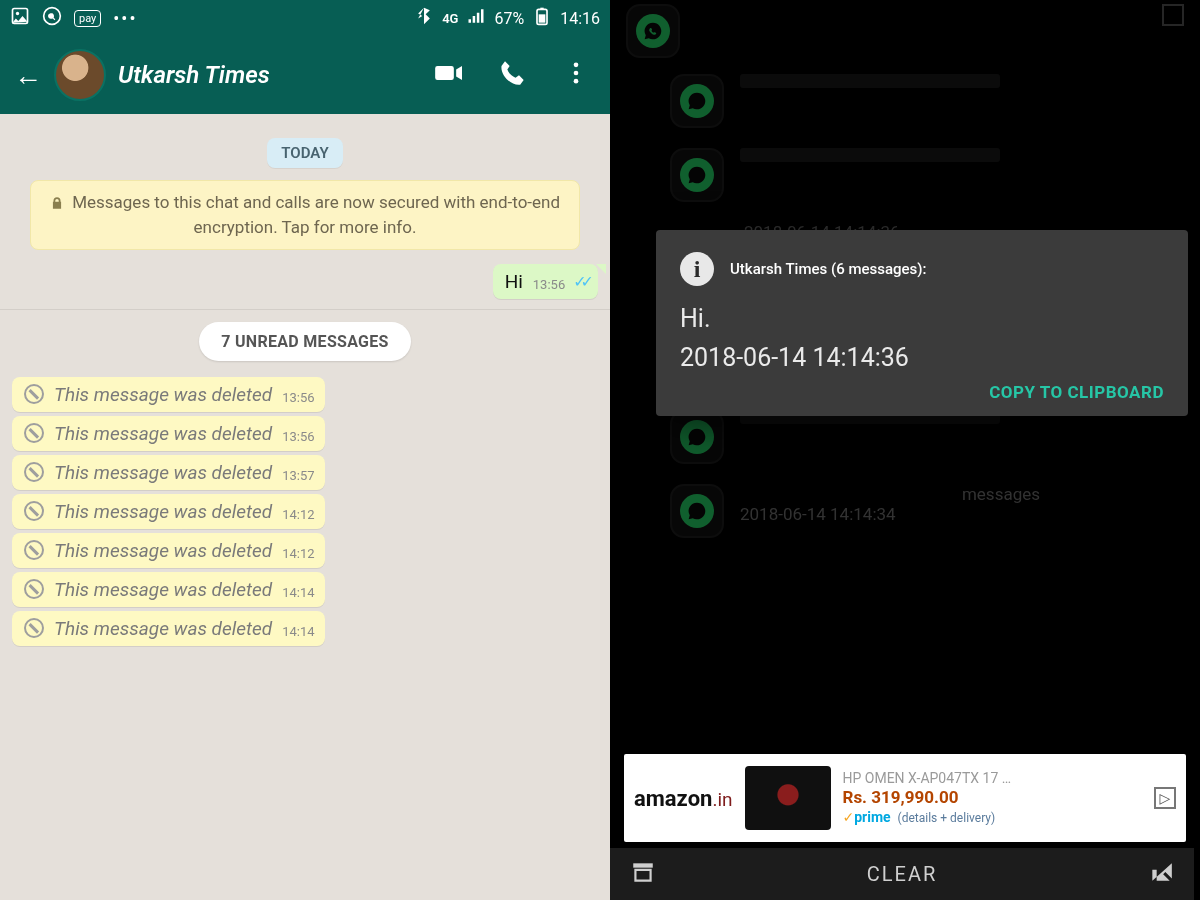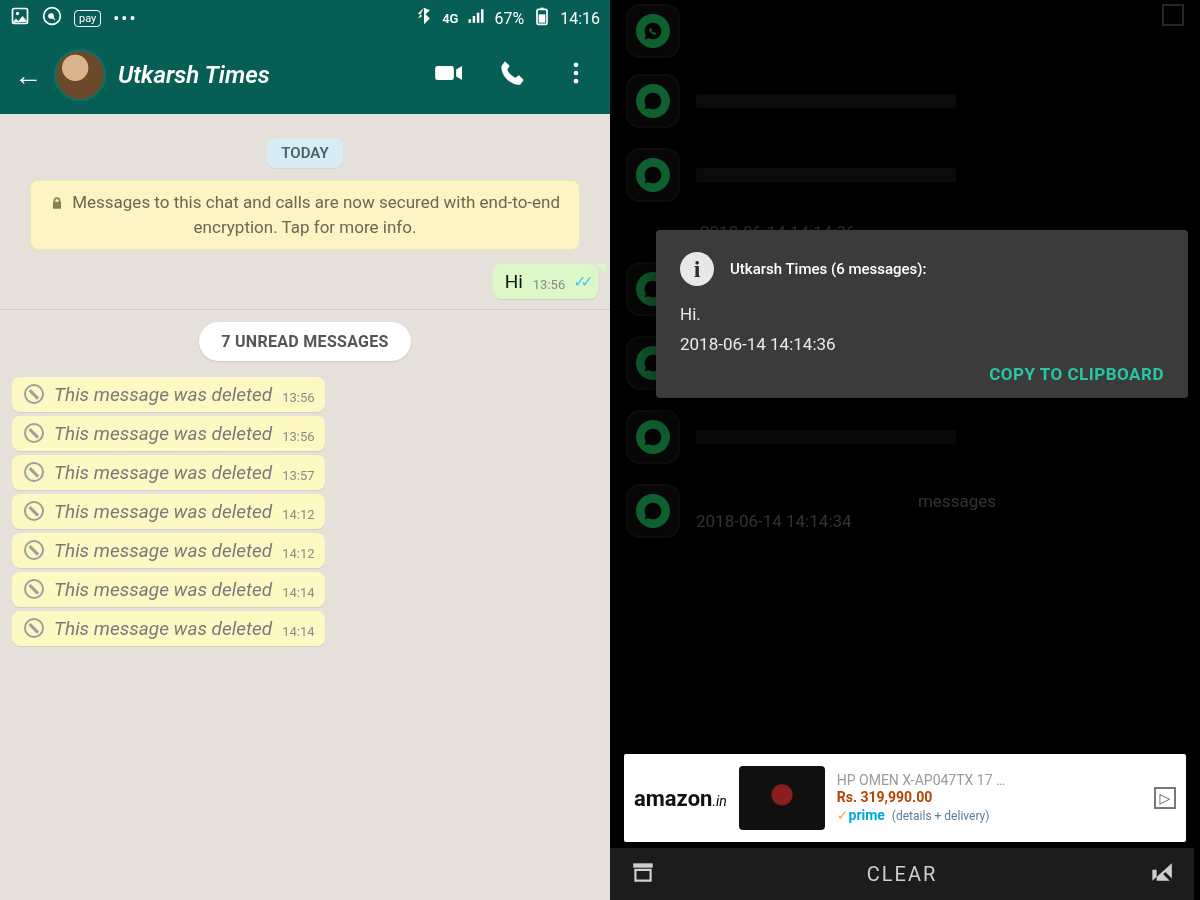--- a/index.html
+++ b/index.html
@@ -38,40 +38,40 @@
 
   .divider { border-top: 1px solid rgba(0,0,0,.08); margin: 10px -12px 12px; }
   .unreadpill { background: #fff; color: #555; font-weight: 700; font-size: 16px; padding: 10px 22px; border-radius: 28px; width: max-content; margin: 10px auto 16px; box-shadow: 0 1px 2px rgba(0,0,0,.12); letter-spacing: .3px; }
 
   
   .right { width: 590px; height: 900px; background: #000; position: relative; overflow: hidden; color: #9a9a9a; }
   .dim { position: absolute; inset: 0; background: rgba(0,0,0,.55); pointer-events: none; }
   .rlist { padding-top: 0; }
   .rhead { padding: 4px 16px 6px 90px; font-size: 17px; color: #7c7c7c; }
   .rhead .sub { font-size: 16px; color: #6a6a6a; }
-  .ritem { display: flex; align-items: center; gap: 16px; padding: 10px 16px; }
+  .ritem { display: flex; gap: 16px; padding: 10px 16px; margin-left: 44px; }
   .ricon { width: 54px; height: 54px; border-radius: 14px; background: #111; border: 2px solid #1e1e1e; display: flex; align-items: center; justify-content: center; flex: 0 0 54px; }
   .ricon .wa { width: 34px; height: 34px; border-radius: 50%; background: #25d366; display: flex; align-items: center; justify-content: center; }
   .ricon .wa svg { width: 20px; height: 20px; fill: #0b0b0b; }
   .rtext { font-size: 17px; color: #6f6f6f; }
   .rcheck { width: 22px; height: 22px; border: 2px solid #555; margin-left: auto; }
 
   .modal { position: absolute; left: 46px; right: 12px; top: 230px; background: #3b3b3b; border-radius: 4px; padding: 22px 24px 14px; box-shadow: 0 10px 40px rgba(0,0,0,.6); z-index: 5; }
   .modal .mh { display: flex; align-items: center; gap: 16px; margin-bottom: 18px; }
   .modal .mi { width: 34px; height: 34px; border-radius: 50%; background: #e8e8e8; color: #2b2b2b; font-weight: 900; font-size: 24px; display: flex; align-items: center; justify-content: center; font-family: Georgia, serif; }
   .modal .mt { color: #fff; font-size: 15px; font-weight: 500; }
-  .modal .mb { color: #eaeaea; font-size: 17px; margin: 6px 0 10px; }
+  .modal .mb { color: #eaeaea; font-size: 25px; margin: 6px 0 10px; }
   .modal .ma { text-align: right; color: #26c6a6; font-weight: 700; font-size: 17px; letter-spacing: .5px; margin-top: 0; }
 
   .ad { position: absolute; left: 14px; right: 14px; bottom: 58px; height: 88px; background: #fff; border-radius: 2px; display: flex; align-items: center; padding: 6px 10px; gap: 12px; }
   .ad .brand { font-weight: 700; font-size: 22px; color: #111; }
-  .ad .brand .tld { font-weight: 400; font-size: 14px; color: #000000; font-style: italic; }
+  .ad .brand .tld { font-weight: 400; font-size: 19px; color: #7f1d1d; }
   .ad .thumb { width: 86px; height: 64px; background: #111 radial-gradient(circle at 50% 45%, #8a1d1d 0 18%, #101010 20% 100%); border-radius: 4px; }
   .ad .meta { font-size: 14px; line-height: 1.25; }
-  .ad .price { color: #b44500; font-weight: 700; font-size: 14px; }
+  .ad .price { color: #b44500; font-weight: 700; font-size: 17px; }
   .ad .prime { color: #00a8e1; font-weight: 700; }
   .ad .det { color: #5a7b9c; font-size: 12px; }
   .ad .mark { margin-left: auto; width: 22px; height: 22px; border: 2px solid #777; display: flex; align-items: center; justify-content: center; font-size: 14px; color: #555; }
 
   .bottombar { position: absolute; left: 0; right: 6px; bottom: 0; height: 52px; background: #1c1c1c; display: flex; align-items: center; justify-content: space-between; padding: 0 20px; color: #cfcfcf; font-size: 20px; letter-spacing: 2px; }
   .bottombar svg { width: 26px; height: 26px; fill: #cfcfcf; }
 </style>
 </head>
 <body>
 

